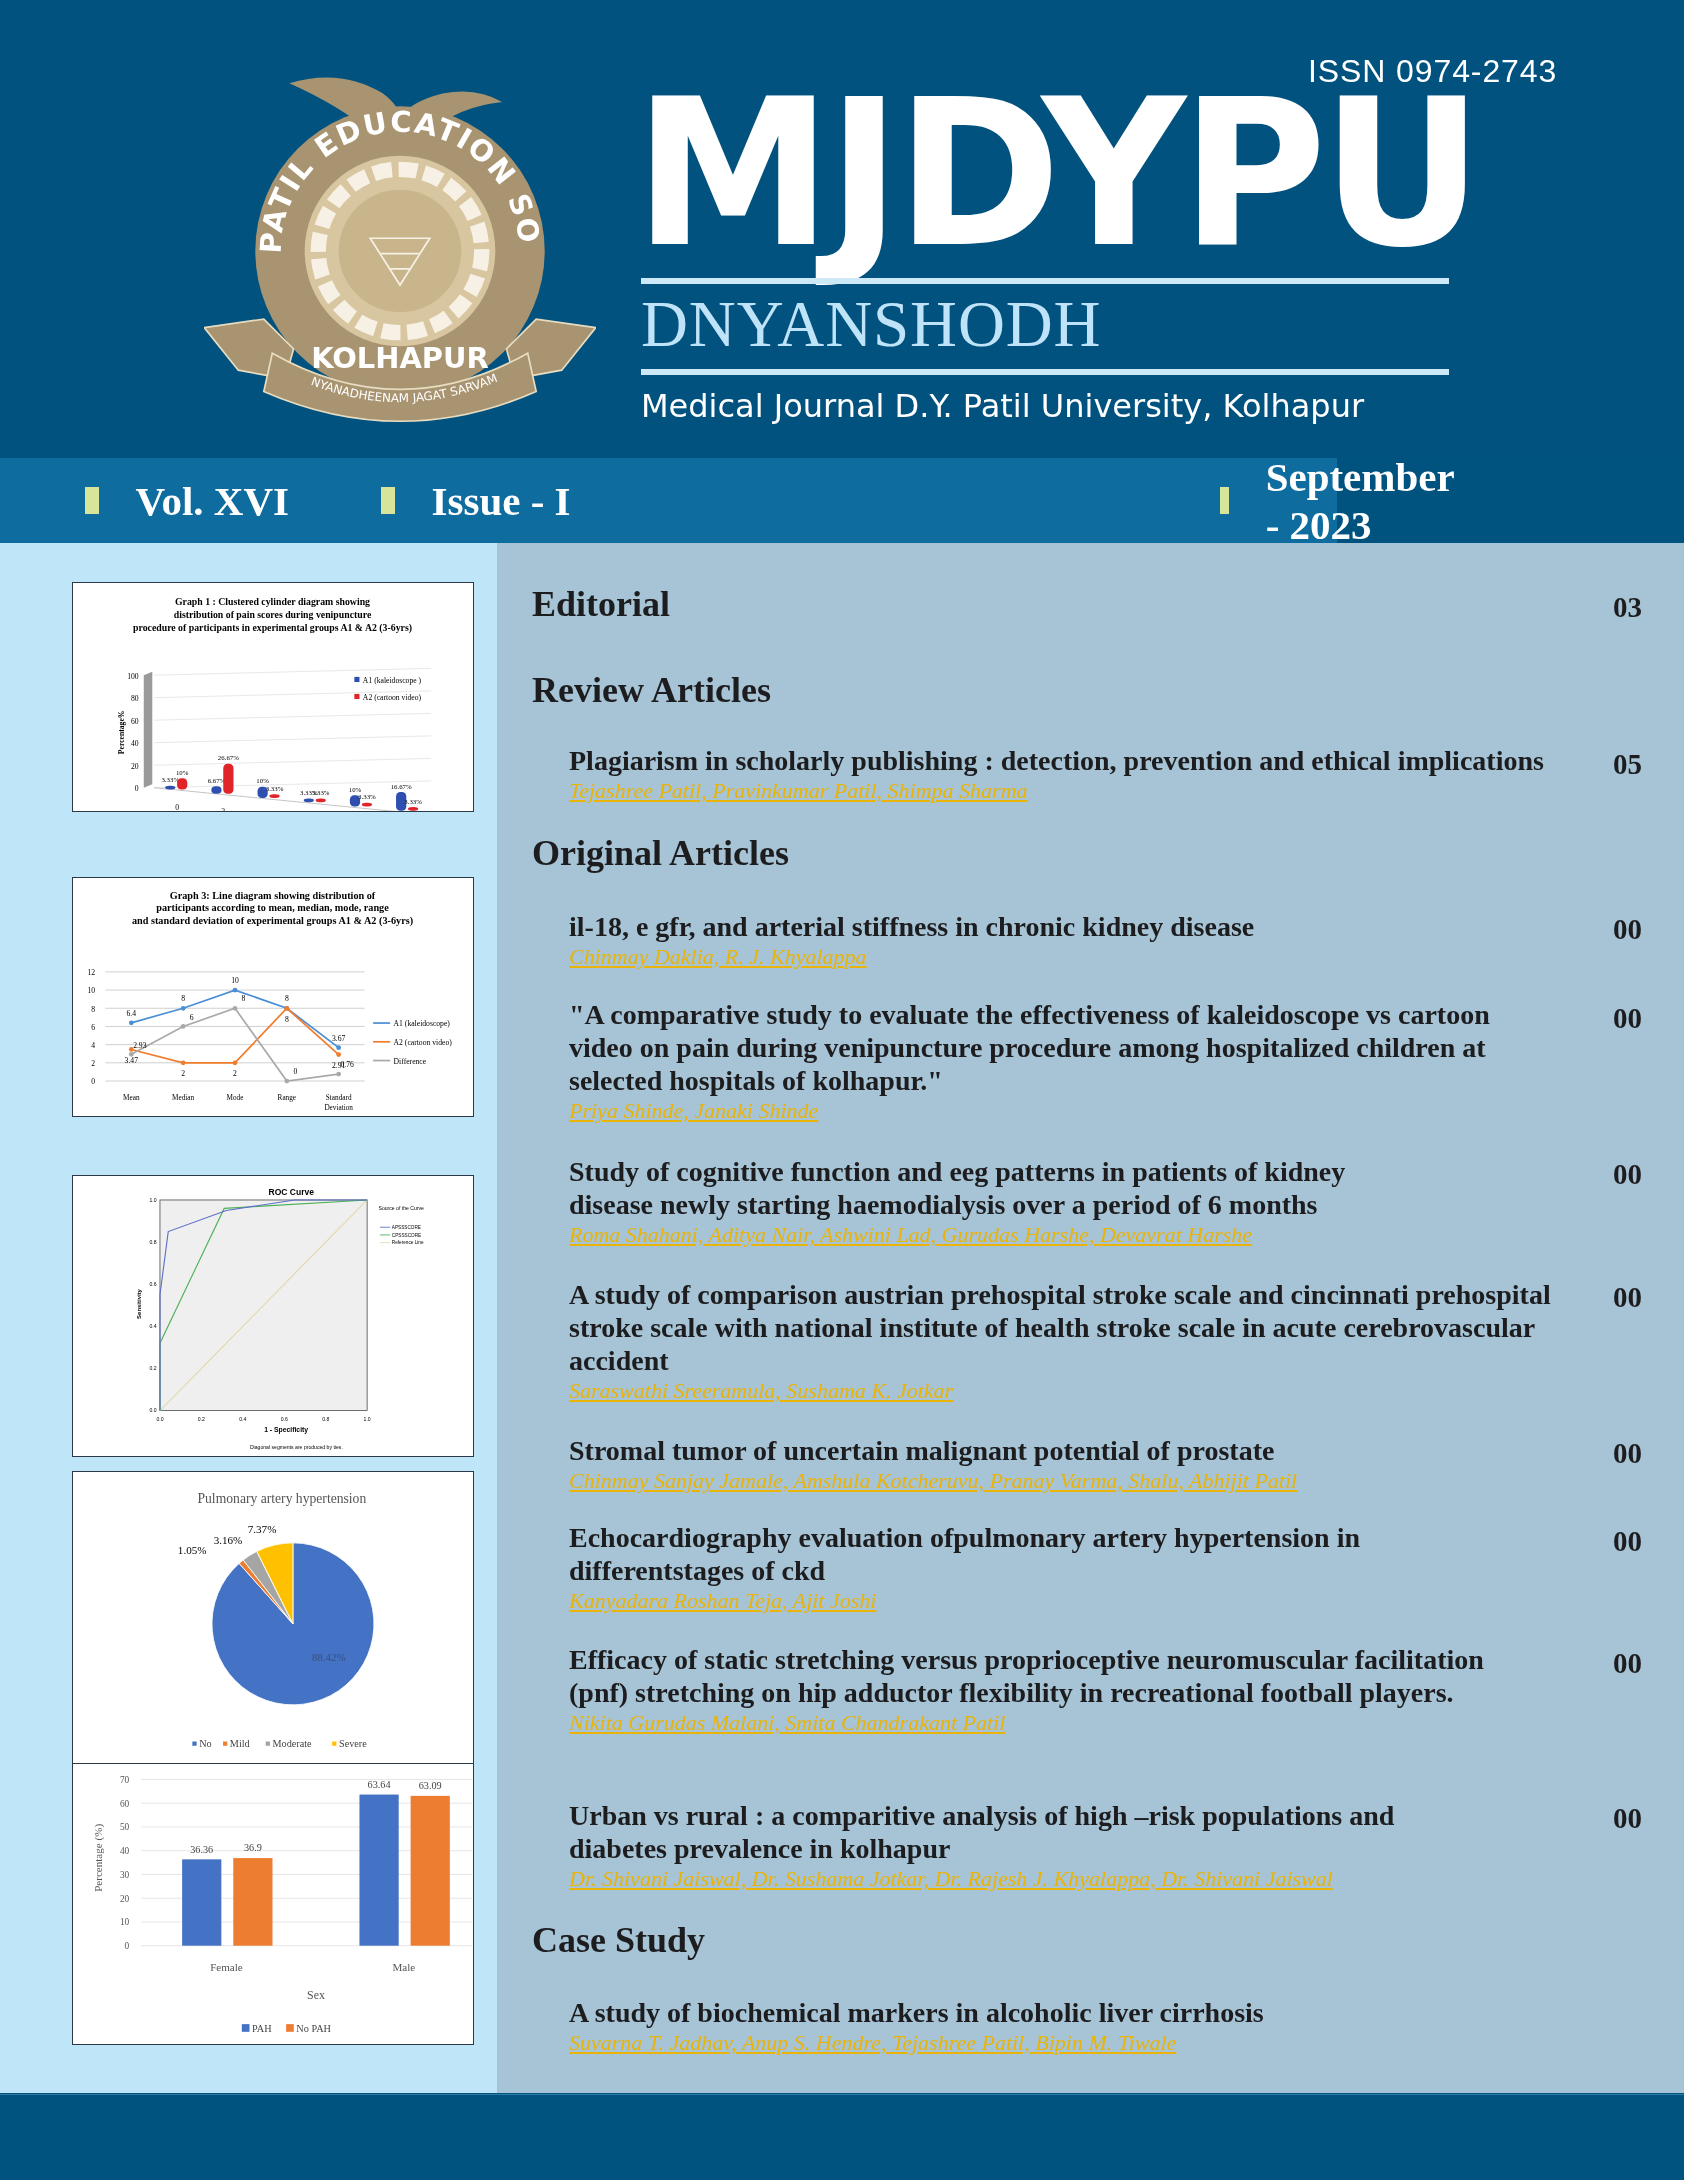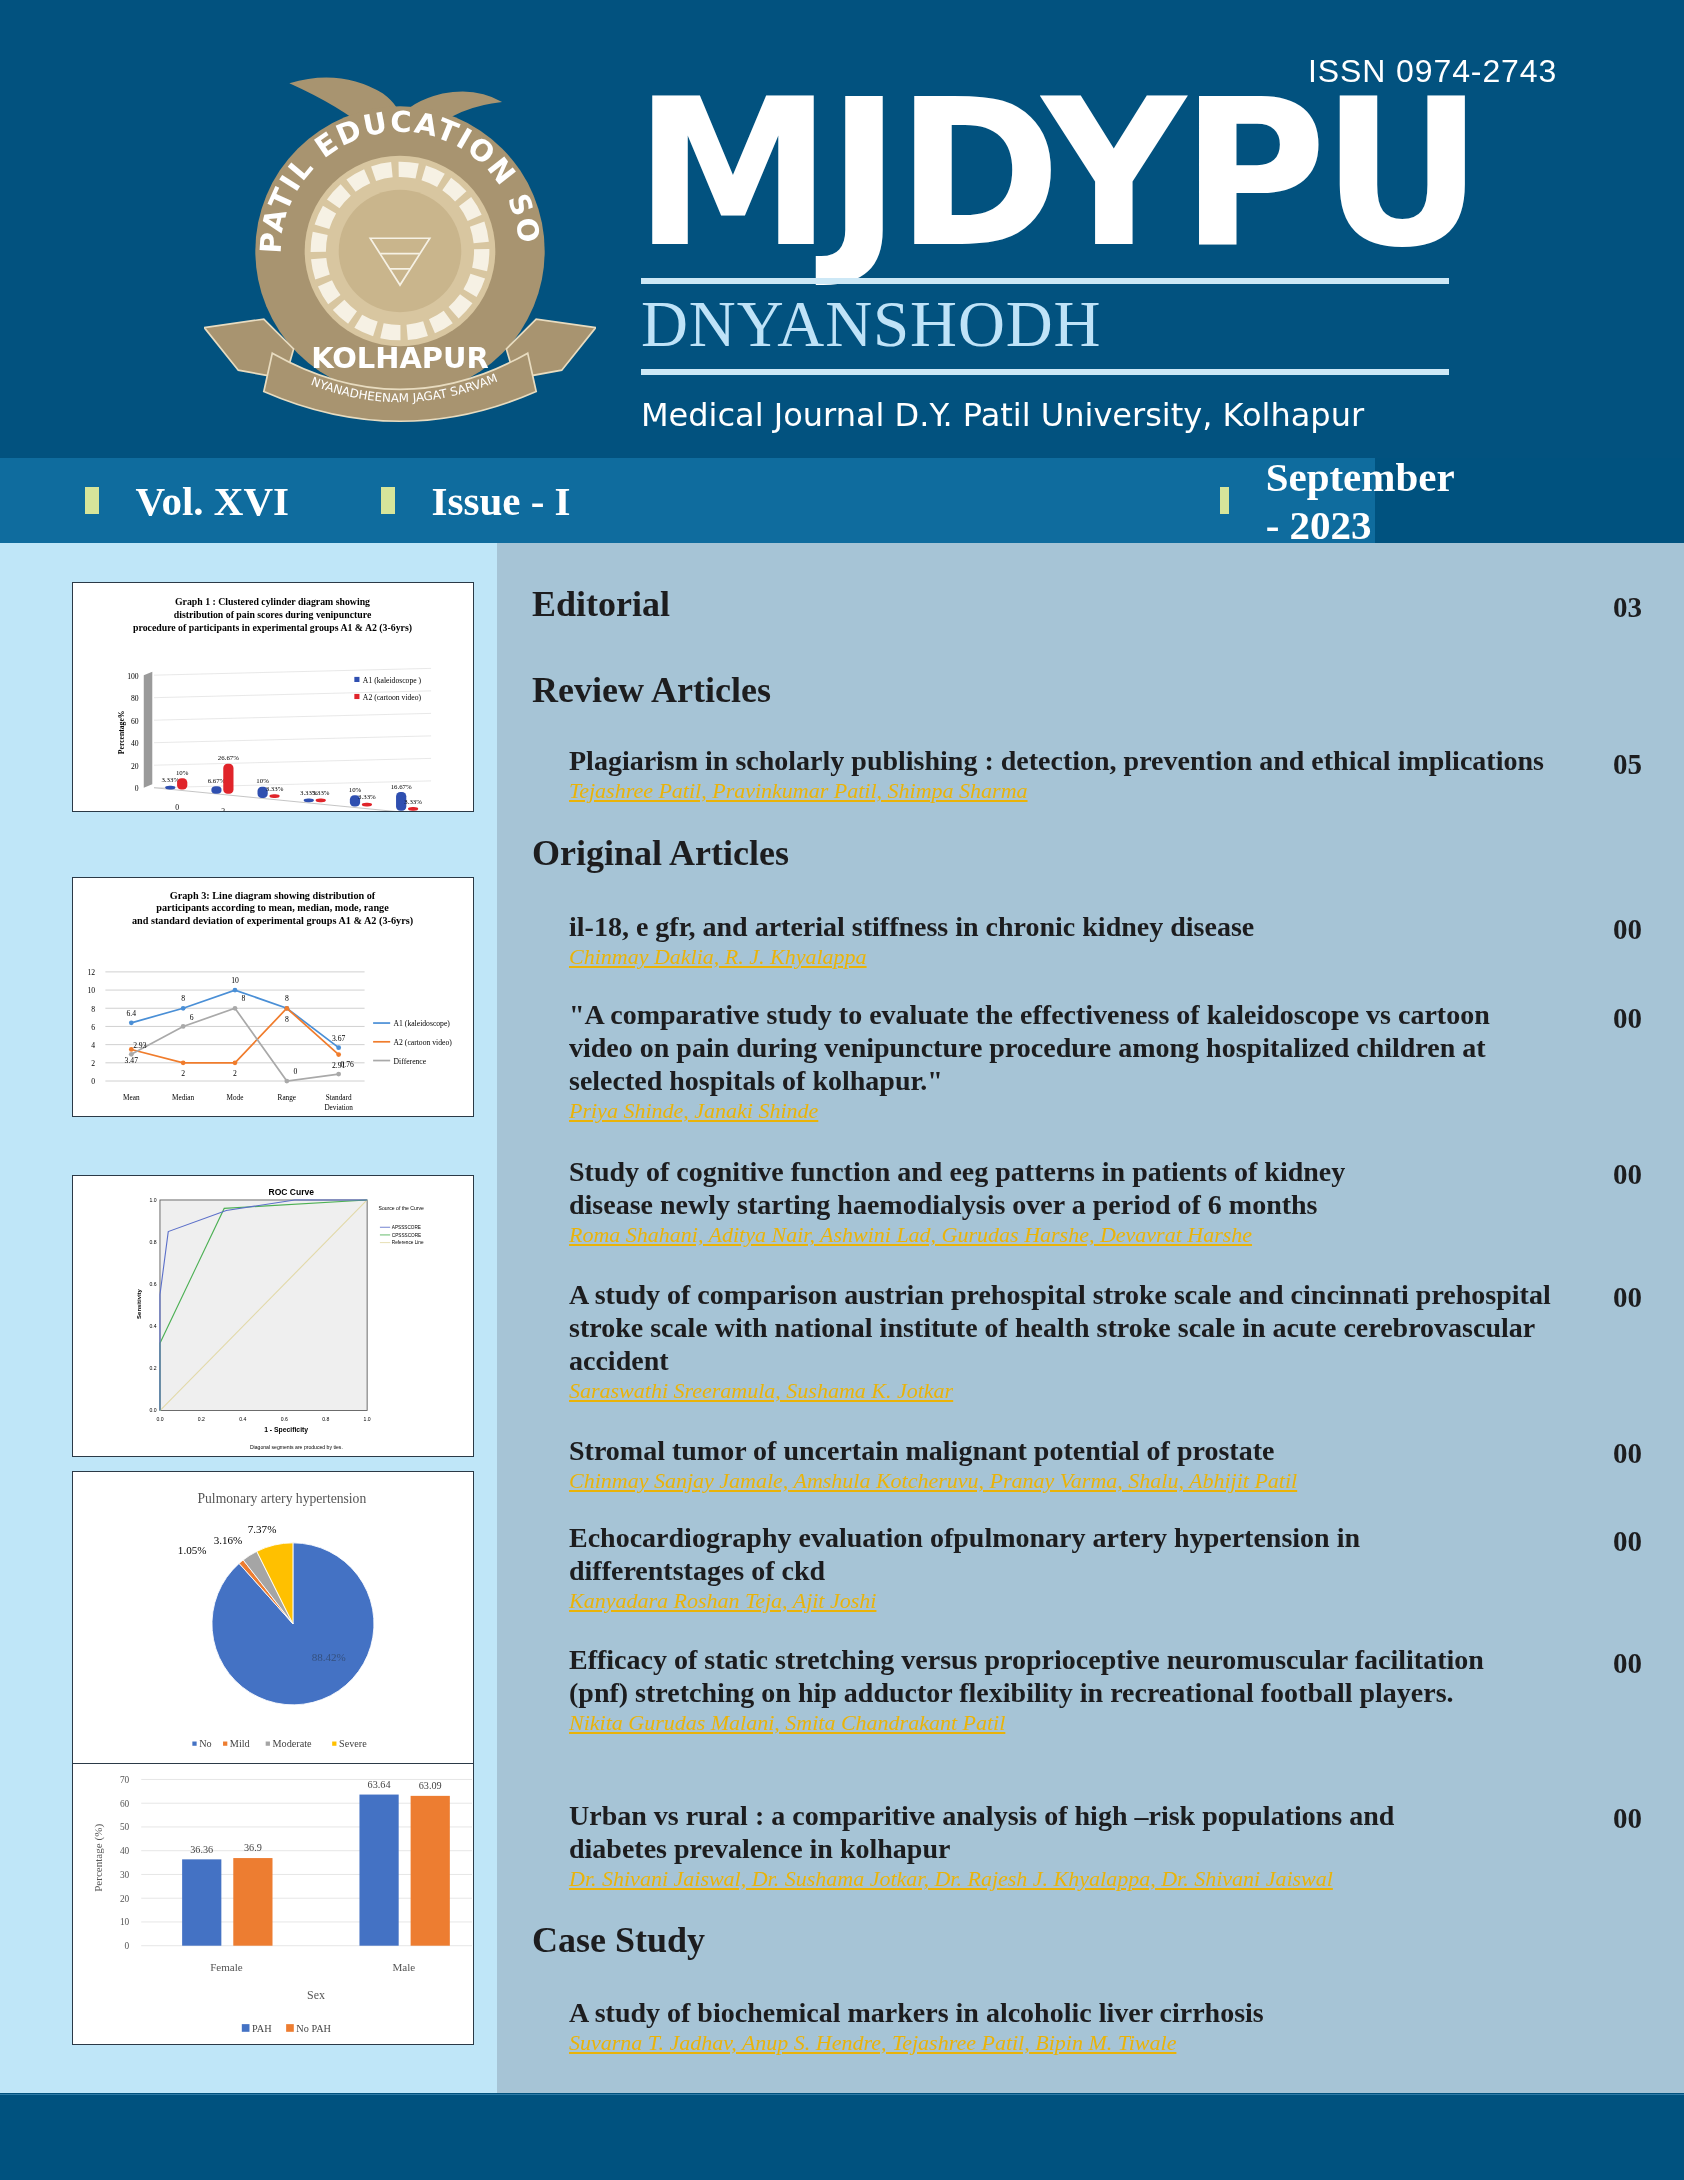--- a/index.html
+++ b/index.html
@@ -3,22 +3,22 @@
 <meta charset="utf-8">
 <style>
   html, body { margin:0; padding:0; }
   body { width:1685px; height:2181px; position:relative; overflow:hidden; background:#00527f; font-family:"Liberation Serif", serif; }
   .header { position:absolute; left:0; top:0; width:1685px; height:458px; background:#02527f; }
   .logo { position:absolute; left:204px; top:68px; width:392px; height:366px; }
   .issn { position:absolute; left:1308px; top:53px; color:#fff; font-family:"Liberation Sans", sans-serif; font-weight:normal; font-size:32px; letter-spacing:0.9px; }
   .brand { position:absolute; left:634px; top:85px; color:#fff; font-family:"DejaVu Sans", sans-serif; font-weight:bold; font-size:203px; line-height:179px; letter-spacing:-5.1px; transform:scaleX(0.98); transform-origin:left top; }
   .rule { position:absolute; left:641px; width:808px; height:6px; background:#cde8f6; }
   .subbrand { position:absolute; left:641px; top:290px; color:#bfe3f8; font-family:"Liberation Serif", serif; font-size:65px; line-height:68px; letter-spacing:0.9px; }
-  .tagline { position:absolute; left:641px; top:386px; color:#fff; font-family:"DejaVu Sans", sans-serif; font-size:32px; line-height:41px;margin-top:9px; }
-  .infobar { position:absolute; left:0; top:458px; width:1337px; height:85px; background:#0f6c9e;padding-left:38px; }
+  .tagline { position:absolute; left:641px; top:386px; color:#fff; font-family:"DejaVu Sans", sans-serif; font-size:32px; line-height:41px; }
+  .infobar { position:absolute; left:0; top:458px; width:1337px; height:85px; background:#0f6c9e; }
   .infoitem { position:absolute; top:0; height:85px; display:flex; align-items:center; color:#fff; font-weight:bold; font-size:41px; }
   .bullet { width:13.6px; height:27px; background:#d6e59a; margin-right:37px; display:inline-block; }
   .sidebar { position:absolute; left:0; top:543px; width:497px; height:1550px; background:#bfe6f8; }
   .main { position:absolute; left:497px; top:543px; width:1188px; height:1550px; background:#a6c4d6; }
   .footer { position:absolute; left:0; top:2094px; width:1685px; height:87px; background:#00527f; border-top:1.7px solid #2d7aa6; }
   .thumb { position:absolute; left:72px; width:402px; background:#fff; border:1.7px solid #2b3a47; box-sizing:border-box; overflow:hidden; }
   .thumb svg { display:block; }
   .section { position:absolute; left:532px; font-weight:bold; font-size:36px; color:#1d1d1f;text-align:center; }
   .pg { position:absolute; right:43px; font-weight:bold; font-size:29px; color:#1d1d1f; }
   .art { position:absolute; left:569px; width:1005px; }

